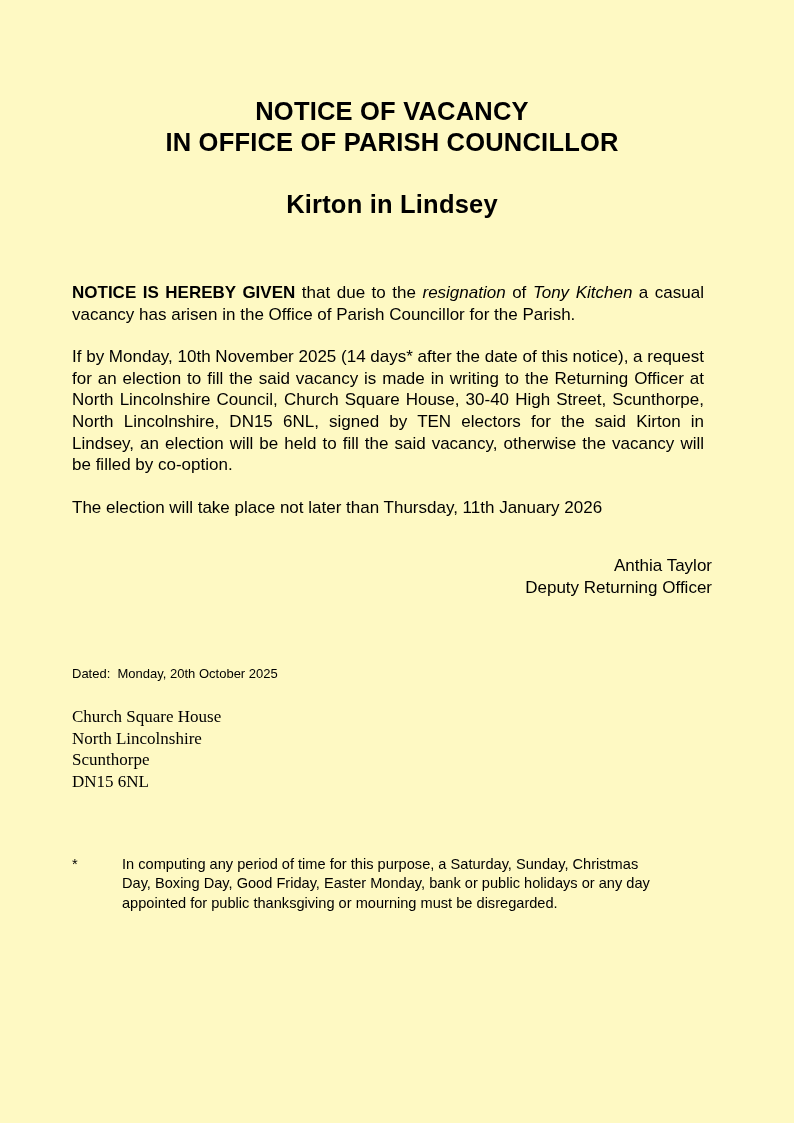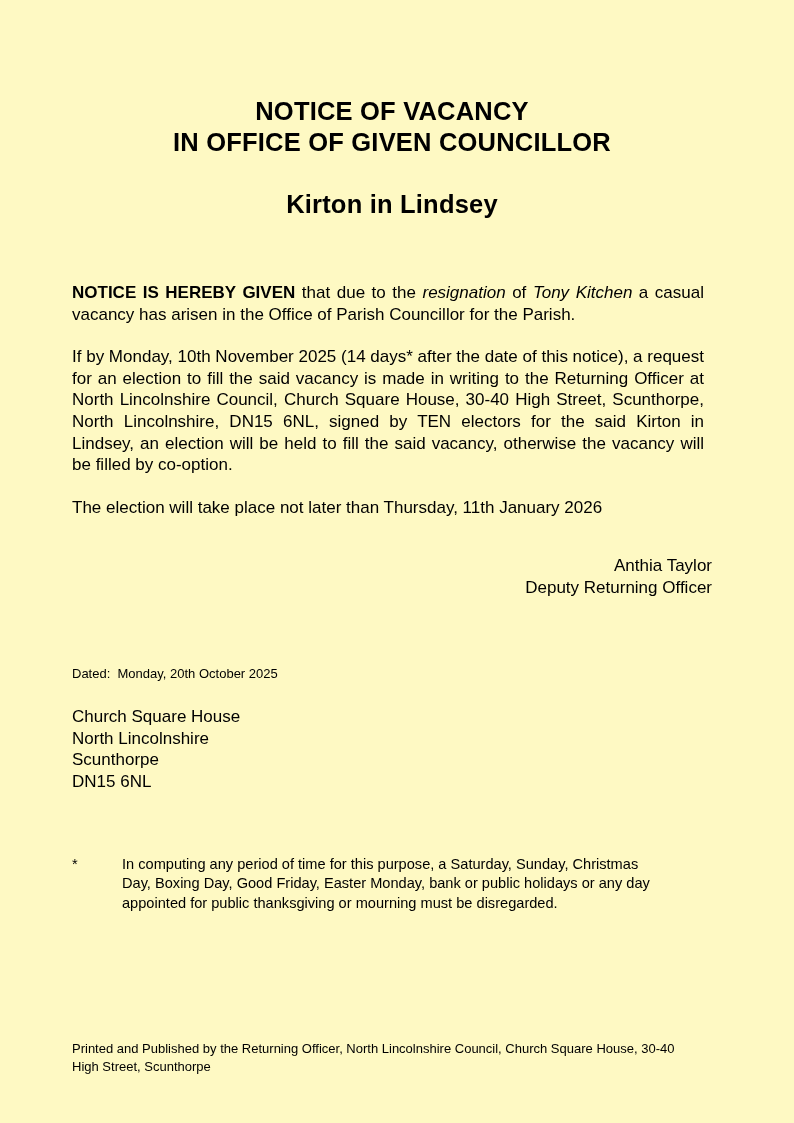--- a/index.html
+++ b/index.html
@@ -86,20 +86,21 @@
     line-height: 21.6px;
     white-space: pre;
   }
   .address {
     margin-top: 22px;
     font-size: 17px;
     line-height: 21.6px;
   }
   .address div {
     white-space: nowrap;
+    font-family: Liberation Serif, serif;
   }
 
   
   .footnote {
     margin-top: 62px;
     position: relative;
     font-size: 14.6px;
     line-height: 19.5px;
     padding-left: 50px;
     width: 590px;
@@ -127,21 +128,21 @@
   }
 </style>
 </head>
 <body>
 
 <div class="page">
   <div class="content">
 
     <div class="title-block">
       <div class="title-line">NOTICE OF VACANCY</div>
-      <div class="title-line">IN OFFICE OF GIVEN COUNCILLOR</div>
+      <div class="title-line">IN OFFICE OF PARISH COUNCILLOR</div>
     </div>
 
     <div class="parish-block">
       <div class="parish-name">Kirton in Lindsey</div>
     </div>
 
     <div class="body-area">
 
       <p class="para"><span class="strong">NOTICE IS HEREBY GIVEN</span><span> that due to the </span><span class="ital">resignation</span><span> of </span><span class="ital">Tony Kitchen</span><span> a casual vacancy has arisen in the Office of Parish Councillor for the Parish.</span></p>
 
@@ -164,14 +165,13 @@
       <div>DN15 6NL</div>
     </div>
 
     <div class="footnote">
       <span class="footnote-marker">*</span>
       <span class="footnote-text">In computing any period of time for this purpose, a Saturday, Sunday, Christmas Day, Boxing Day, Good Friday, Easter Monday, bank or public holidays or any day appointed for public thanksgiving or mourning must be disregarded.</span>
     </div>
 
   </div>
 
-  <div class="footer">Printed and Published by the Returning Officer, North Lincolnshire Council, Church Square House, 30-40 High Street, Scunthorpe</div>
 </div>
 
 </body></html>

